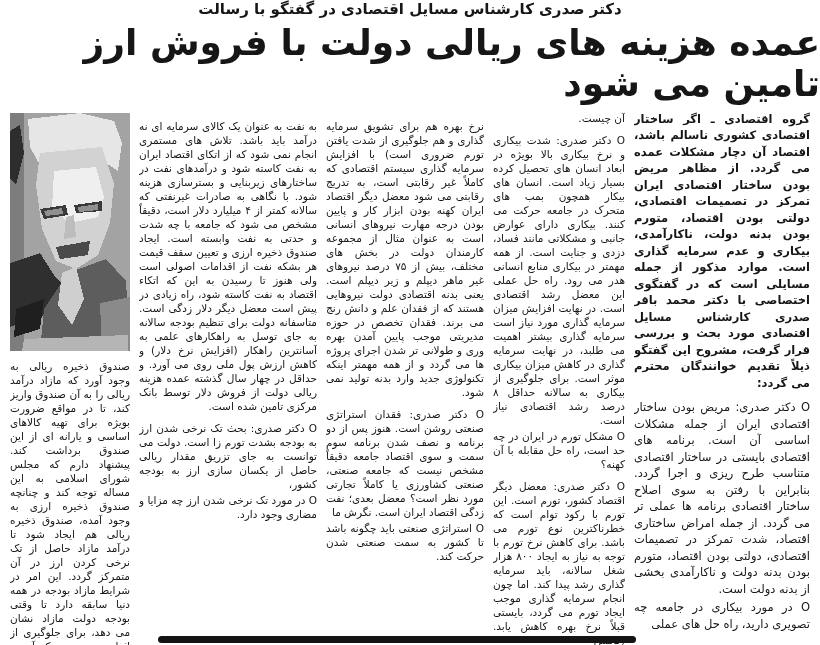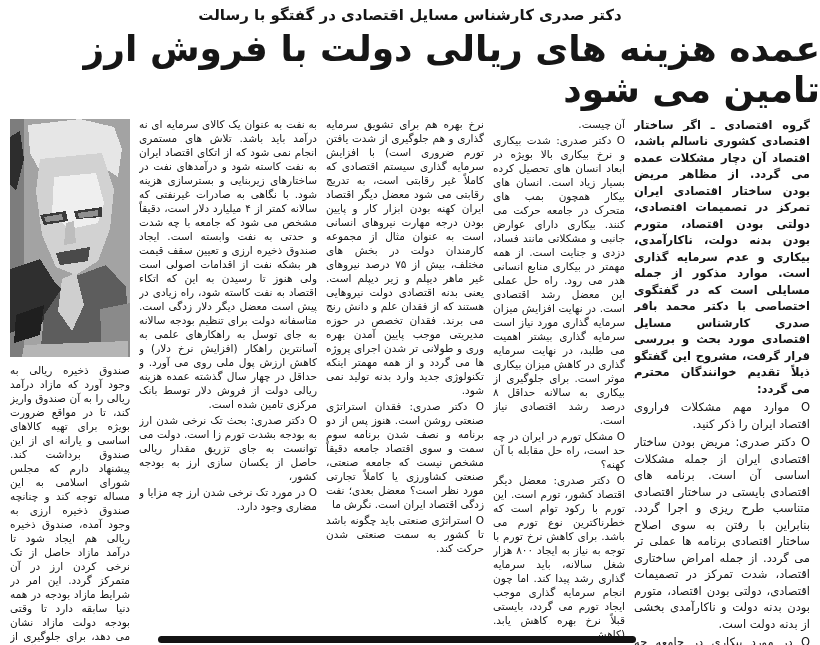--- a/index.html
+++ b/index.html
@@ -1,37 +1,37 @@
 <!DOCTYPE html>
 <html lang="fa" dir="rtl"><head>
 <meta charset="utf-8">
 <style>
   html,body{margin:0;padding:0;}
   body{
     width:820px;height:645px;overflow:hidden;position:relative;
     background:#ffffff;color:#161616;
     font-family:"DejaVu Sans","Liberation Sans",sans-serif;
   }
-  header{padding-top:6px;text-align:center;}
+  header{text-align:center;}
   .kicker{font-size:15px;font-weight:bold;margin:0 0 4px 0;}
   .headline{font-size:36px;font-weight:bold;margin:0;line-height:1.15;letter-spacing:-0.5px;text-align:right;}
   main{
     display:flex;flex-direction:row;gap:9px;
     padding:6px 10px 0 10px;height:548px;overflow:hidden;
   }
   .col{overflow:hidden;}
   .c1{width:176px;font-size:11.5px;line-height:16.5px;}
   .c2{width:132px;font-size:10.5px;line-height:14px;}
   .c3{width:158px;font-size:10.5px;line-height:14px;}
   .c4{width:178px;font-size:10.5px;line-height:14px;}
   .c5{width:120px;font-size:10.5px;line-height:14px;}
   .block{margin:0 0 2px 0;text-align:justify;}
   .lede{font-weight:bold;}
   .q{font-weight:normal;}
-  .a{font-weight:normal;}
+  .a{font-weight:normal;margin-top:8px;}
   .photo-frame{
     width:120px;height:238px;margin:2px 0 6px 0;
     background:#a9a9a9;overflow:hidden;
   }
   .photo-frame svg{display:block;}
   .end-rule{
     position:absolute;left:158px;bottom:2px;width:478px;height:7px;
     border-radius:4px;
   }
 </style>
@@ -39,21 +39,20 @@
 <body>
 
 <header>
   <p class="kicker">دکتر صدری کارشناس مسایل اقتصادی در گفتگو با رسالت</p>
   <h1 class="headline">عمده هزینه های ریالی دولت با فروش ارز تامین می شود</h1>
 </header>
 
 <main>
   <div class="col c1">
       <p class="block lede">گروه اقتصادی ـ اگر ساختار اقتصادی کشوری ناسالم باشد، اقتصاد آن دچار مشکلات عمده می گردد. از مظاهر مریض بودن ساختار اقتصادی ایران تمرکز در تصمیمات اقتصادی، دولتی بودن اقتصاد، متورم بودن بدنه دولت، ناکارآمدی، بیکاری و عدم سرمایه گذاری است. موارد مذکور از جمله مسایلی است که در گفتگوی اختصاصی با دکتر محمد باقر صدری کارشناس مسایل اقتصادی مورد بحث و بررسی قرار گرفت، مشروح این گفتگو ذیلاً تقدیم خوانندگان محترم می گردد:</p>
-      <p class="block q">O موارد مهم مشکلات فراروی اقتصاد ایران را ذکر کنید.</p>
       <p class="block a">O دکتر صدری: مریض بودن ساختار اقتصادی ایران از جمله مشکلات اساسی آن است. برنامه های اقتصادی بایستی در ساختار اقتصادی متناسب طرح ریزی و اجرا گردد. بنابراین با رفتن به سوی اصلاح ساختار اقتصادی برنامه ها عملی تر می گردد. از جمله امراض ساختاری اقتصاد، شدت تمرکز در تصمیمات اقتصادی، دولتی بودن اقتصاد، متورم بودن بدنه دولت و ناکارآمدی بخشی از بدنه دولت است.</p>
       <p class="block q">O در مورد بیکاری در جامعه چه تصویری دارید، راه حل های عملی</p>
     </div>
   <div class="col c2">
       <p class="block q">آن چیست.</p>
       <p class="block a">O دکتر صدری: شدت بیکاری و نرخ بیکاری بالا بویژه در ابعاد انسان های تحصیل کرده بسیار زیاد است. انسان های بیکار همچون بمب های متحرک در جامعه حرکت می کنند. بیکاری دارای عوارض جانبی و مشکلاتی مانند فساد، دزدی و جنایت است. از همه مهمتر در بیکاری منابع انسانی هدر می رود. راه حل عملی این معضل رشد اقتصادی است. در نهایت افزایش میزان سرمایه گذاری مورد نیاز است سرمایه گذاری بیشتر اهمیت می طلبد، در نهایت سرمایه گذاری در کاهش میزان بیکاری موثر است. برای جلوگیری از بیکاری به سالانه حداقل ۸ درصد رشد اقتصادی نیاز است.</p>
       <p class="block q">O مشکل تورم در ایران در چه حد است، راه حل مقابله با آن کهنه؟</p>
       <p class="block a">O دکتر صدری: معضل دیگر اقتصاد کشور، تورم است. این تورم با رکود توام است که خطرناکترین نوع تورم می باشد. برای کاهش نرخ تورم با توجه به نیاز به ایجاد ۸۰۰ هزار شغل سالانه، باید سرمایه گذاری رشد پیدا کند. اما چون انجام سرمایه گذاری موجب ایجاد تورم می گردد، بایستی قبلاً نرخ بهره کاهش یابد. (کاهش</p>
     </div>
   <div class="col c3">

